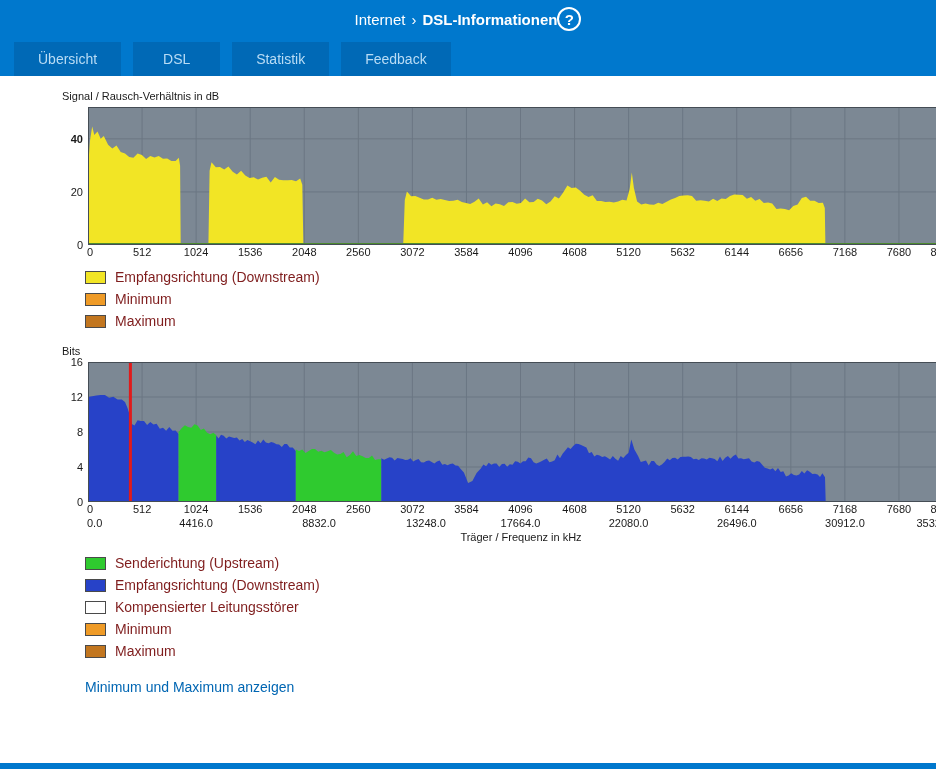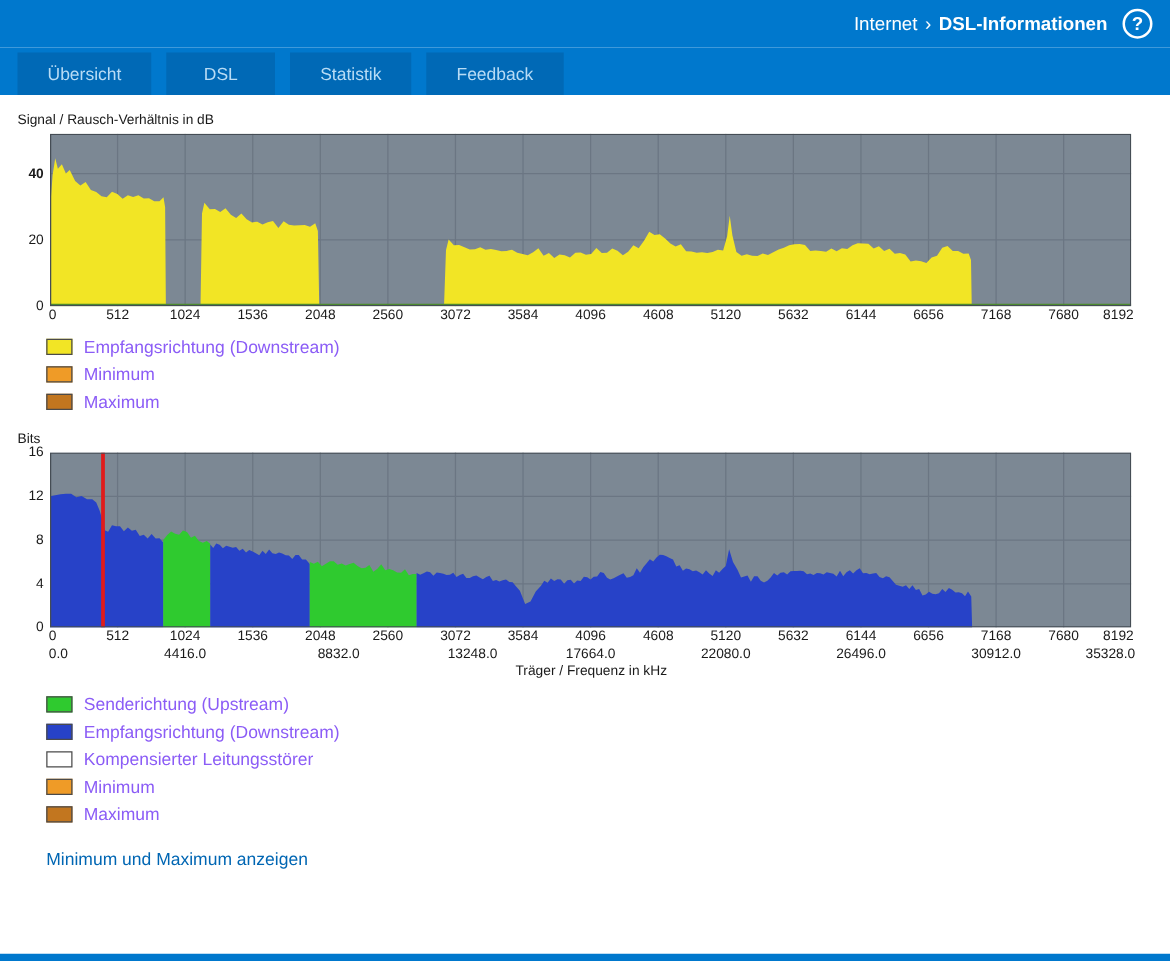--- a/index.html
+++ b/index.html
@@ -3,22 +3,22 @@
 <meta charset="utf-8">
 <style>
   * { box-sizing: border-box; }
   html,body { margin:0; padding:0; }
   body {
     width:936px; height:769px; overflow:hidden; position:relative;
     background:#ffffff; font-family:"Liberation Sans", sans-serif;
   }
   .topbar {
     background:var(--header_bg,#0078cd); height:38px;
-    display:flex; align-items:center; justify-content:flex-end;
-    padding:2px 14px; color:#fff;gap:12px;
+    display:flex; align-items:center; justify-content:center;
+    padding:2px 14px; color:#fff;
   }
   .breadcrumb { font-size:15px; display:flex; align-items:center; gap:6px; }
   .breadcrumb .page { font-weight:bold; }
   .help-btn {
     width:24px; height:24px; border:2px solid #fff; border-radius:50%;
     display:flex; align-items:center; justify-content:center;
     font-size:15px; font-weight:bold; cursor:pointer;
   }
   .tabbar {
     background:var(--header_bg,#0078cd); height:38px;
@@ -27,21 +27,21 @@
   .tab {
     height:34px; min-width:87px; padding:0 24px;
     background:var(--tab_bg,#0069b6); color:var(--tab_text,#b8dcf5);
     display:flex; align-items:center; justify-content:center;
     font-size:14px; cursor:pointer; white-space:nowrap;
   }
   .tab.active {
     background:#ffffff; color:var(--active_tab_text,#0066b3);
     border-bottom:4px solid var(--accent_yellow,#ffcc00);
   }
-  .content { padding-top:14px; }
+  .content { padding-top:14px;padding-left:48px; }
   .chart-title { font-size:11px; font-weight:normal; color:#1a1a1a; margin:0 0 5px 14px; }
   .chart-title.second { margin-top:16px; }
   .chart-wrap { position:relative; margin-left:40px; width:866px; }
   svg.plot { display:block; }
   .ytick {
     position:absolute; left:-37px; width:32px; text-align:right;
     font-size:11px; color:#1a1a1a; line-height:14px;
   }
   .xticks { position:relative; height:14px; margin-left:40px; width:866px; }
   .xticks span {
@@ -50,21 +50,21 @@
   }
   .xticks span.first { transform:translateX(-1px); }
   .xticks span.last  { transform:translateX(-92%); }
   .x-axis-label {
     width:866px; margin-left:40px; text-align:center;
     font-size:11px; color:#1a1a1a; height:14px; margin-top:1px;
   }
   .legend { margin:10px 0 0 37px; }
   .legend-row { display:flex; align-items:center; gap:9px; margin-bottom:6px; height:16px; }
   .swatch { width:21px; height:13px; border:1px solid #4a4a4a; flex:0 0 21px; }
-  .legend-label { font-size:14px; color:#8b5cf6; }
+  .legend-label { font-size:14px; color:#7f1d1d; }
   .minmax-link {
     display:inline-block; margin:14px 0 0 37px;
     color:var(--link,#0066b3); font-size:14px; cursor:pointer; text-decoration:none;
   }
   .bottombar { position:absolute; left:0; bottom:0; width:936px; height:6px; background:var(--header_bg,#0078cd); }
 </style>
 </head>
 <body>
 
 <div class="topbar">

